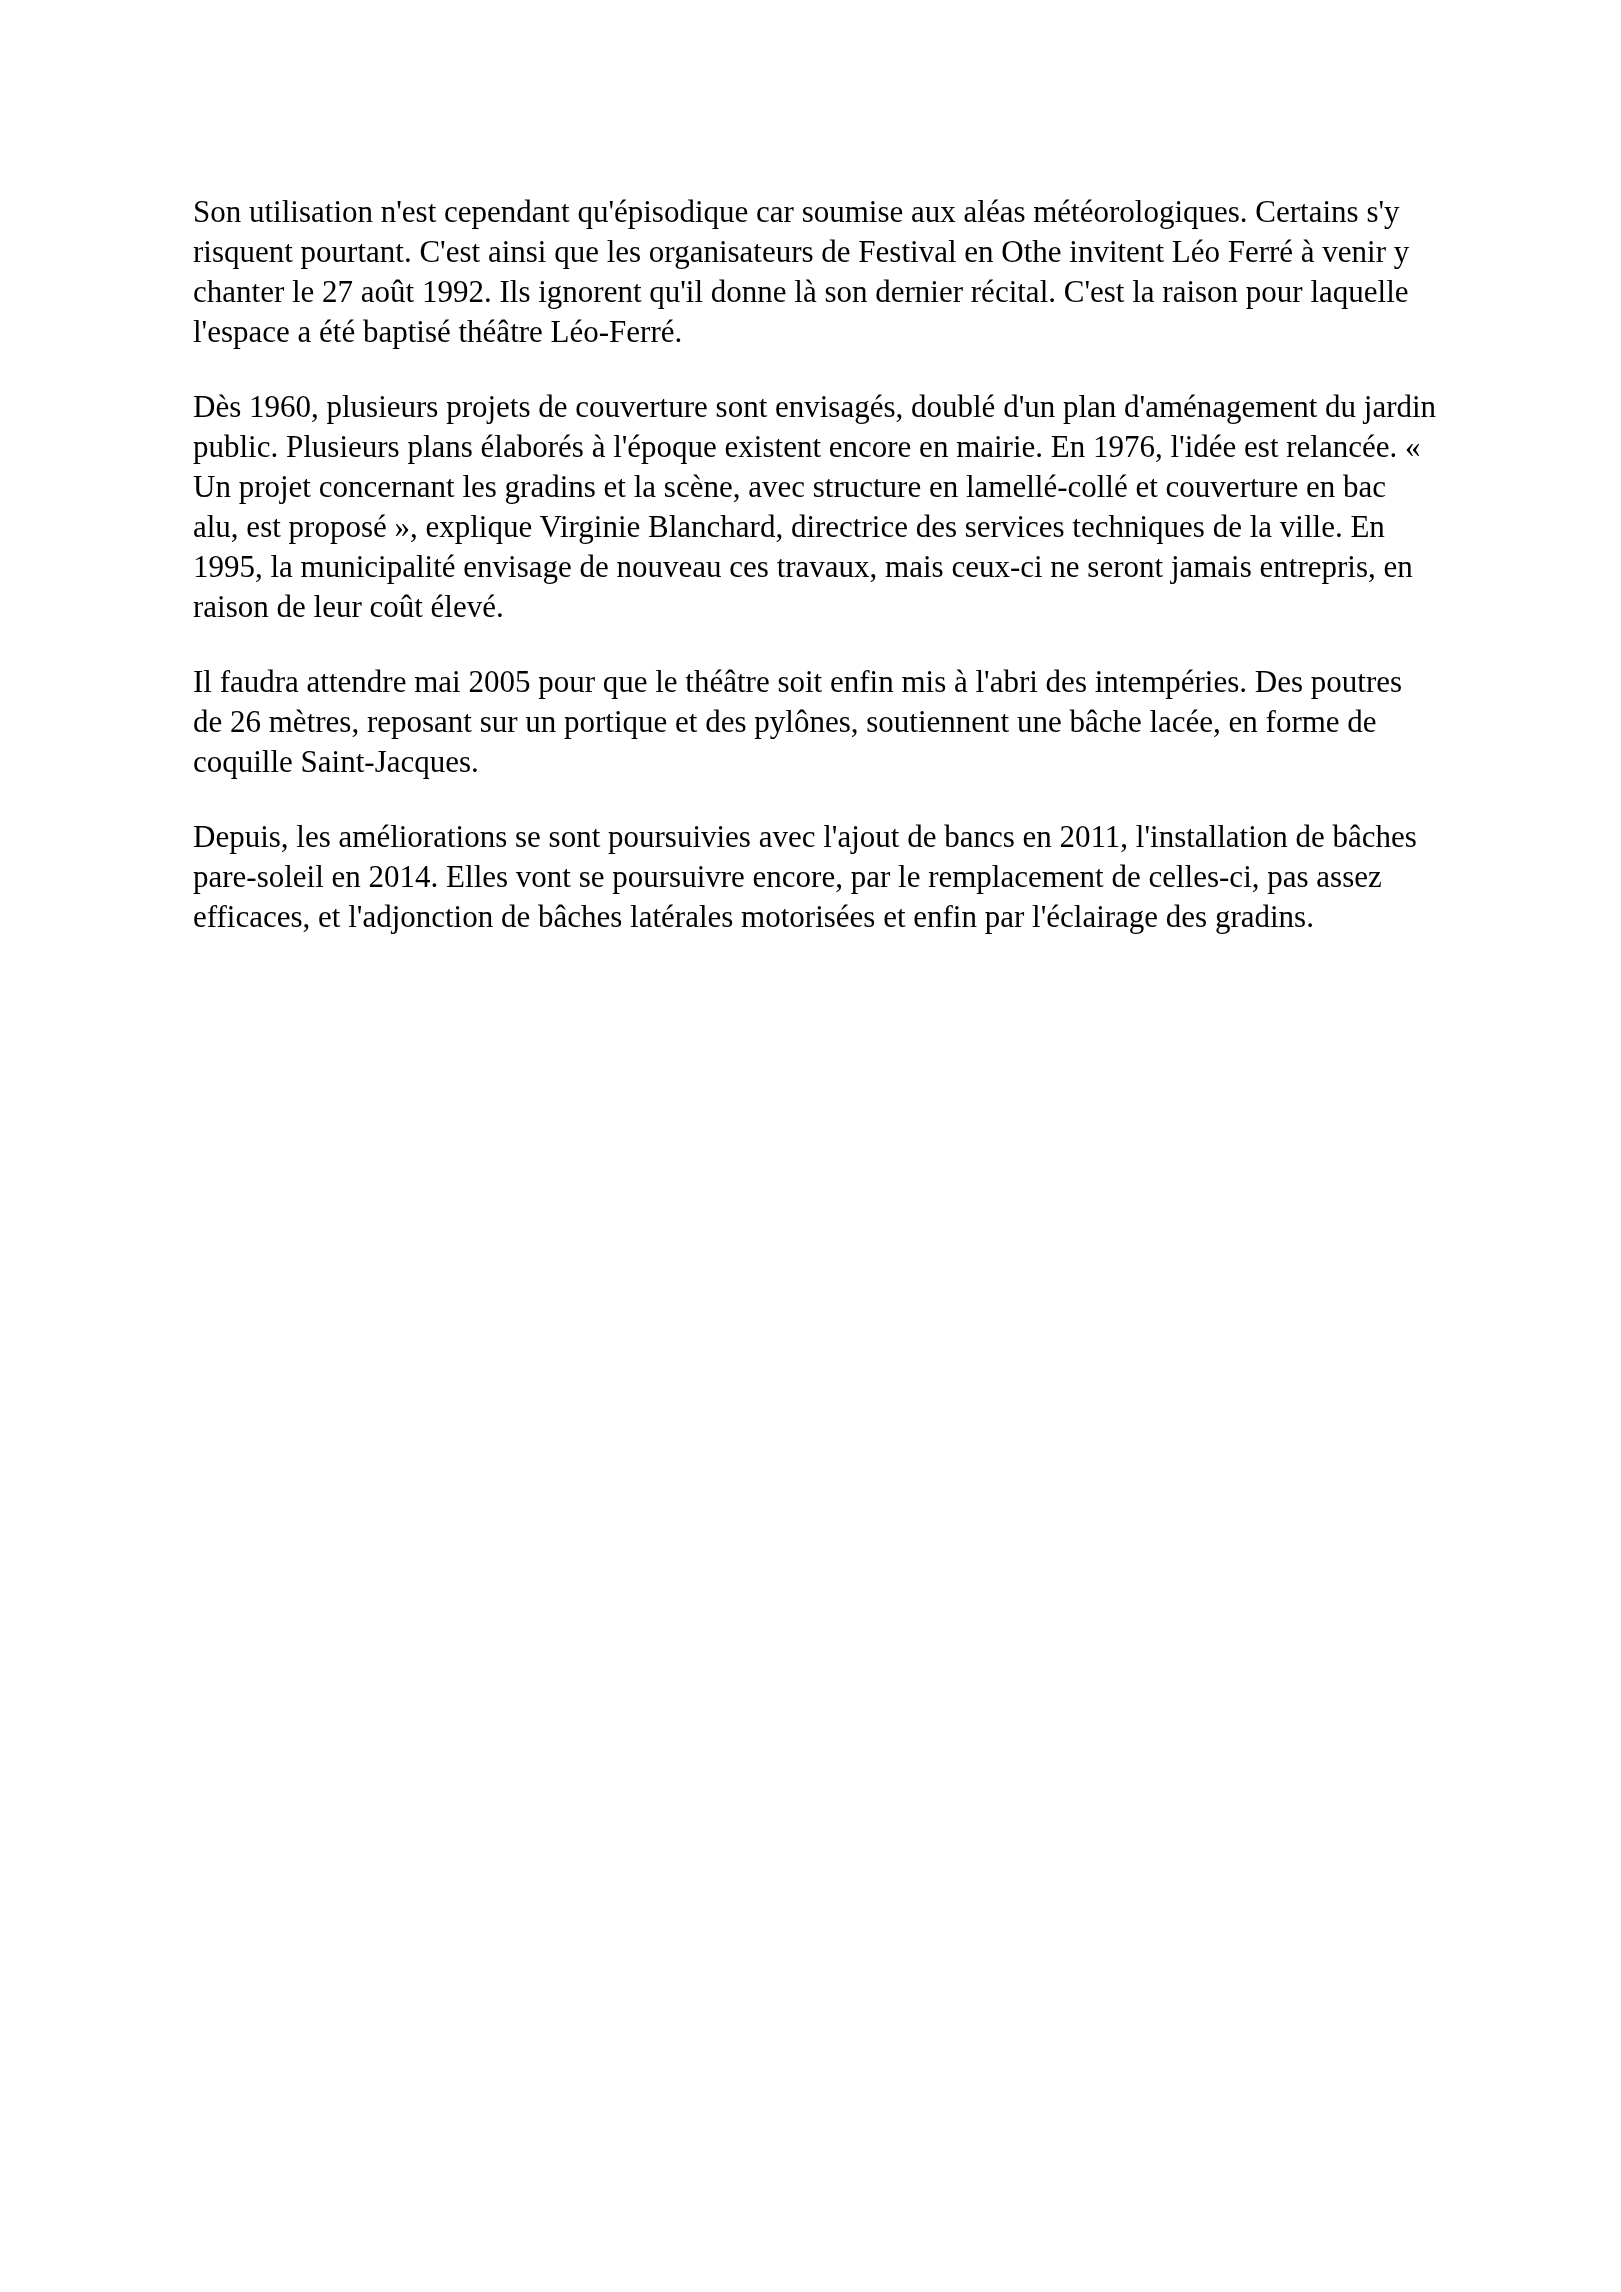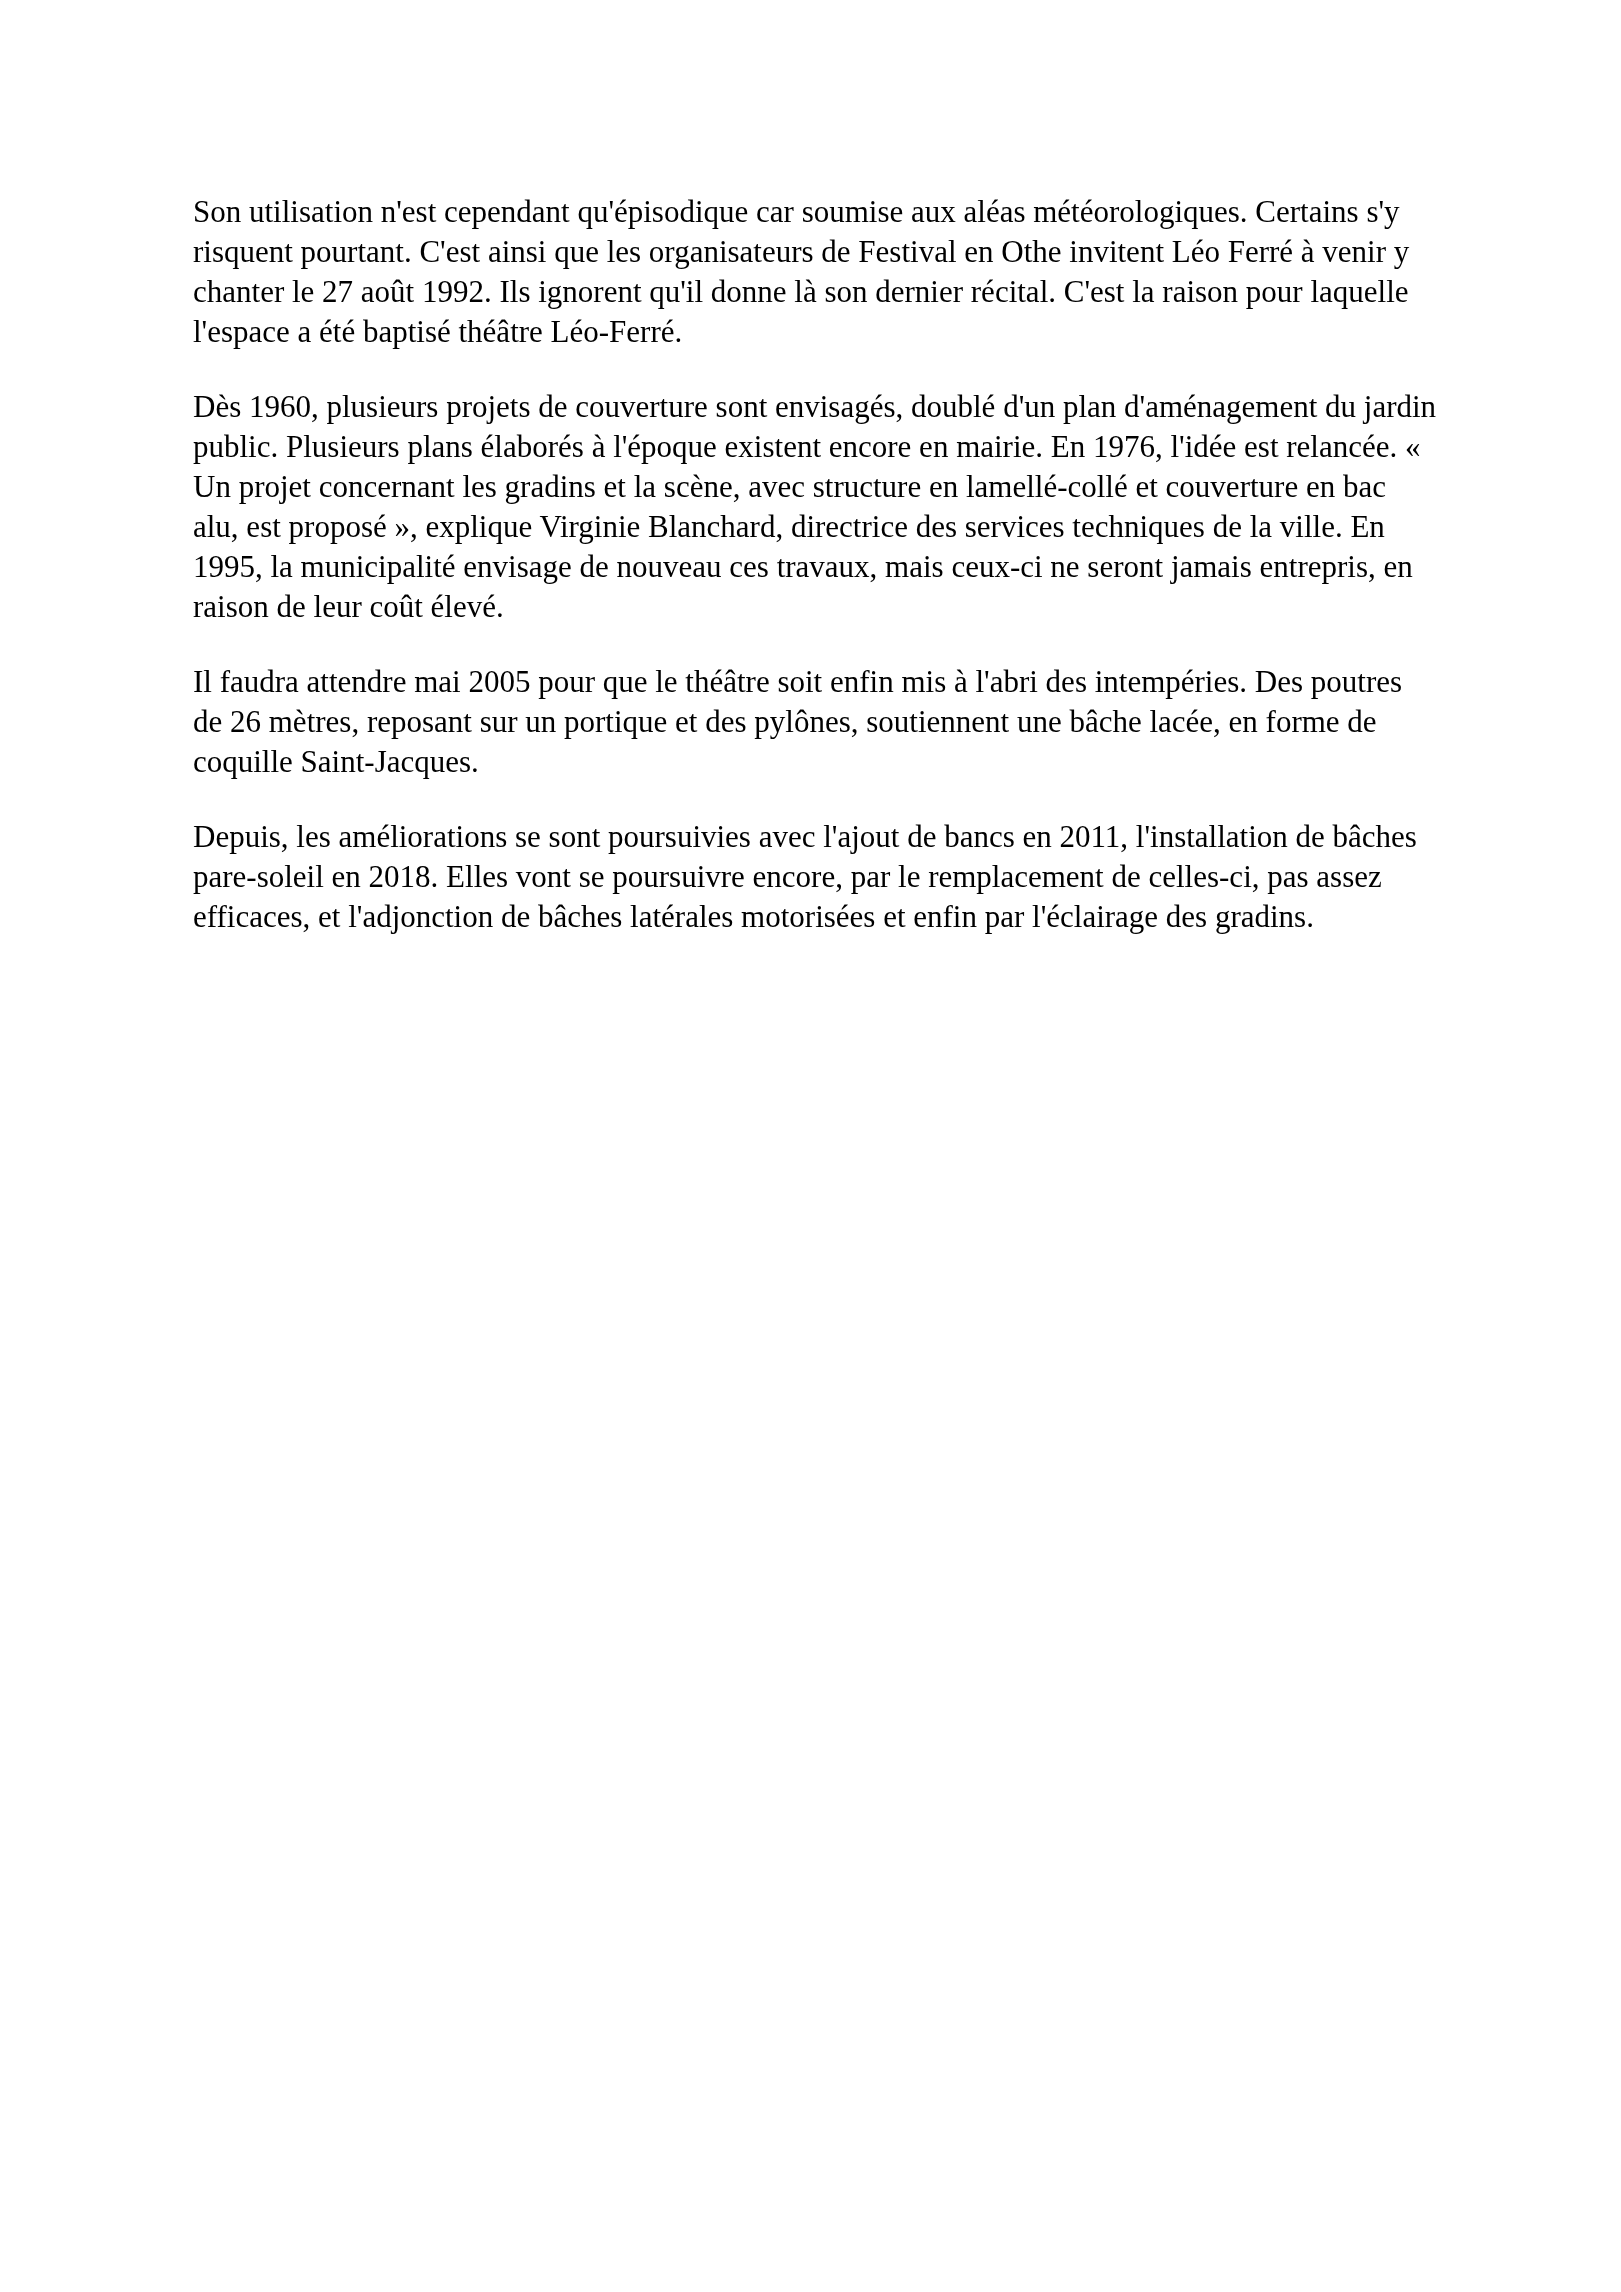--- a/index.html
+++ b/index.html
@@ -32,16 +32,16 @@
   }
 </style>
 </head>
 <body>
 
 <div class="page">
   <div class="text-block">
     <p>Son utilisation n'est cependant qu'épisodique car soumise aux aléas météorologiques. Certains s'y risquent pourtant. C'est ainsi que les organisateurs de Festival en Othe invitent Léo Ferré à venir y chanter le 27 août 1992. Ils ignorent qu'il donne là son dernier récital. C'est la raison pour laquelle l'espace a été baptisé théâtre Léo-Ferré.</p>
     <p>Dès 1960, plusieurs projets de couverture sont envisagés, doublé d'un plan d'aménagement du jardin public. Plusieurs plans élaborés à l'époque existent encore en mairie. En 1976, l'idée est relancée. « Un projet concernant les gradins et la scène, avec structure en lamellé-collé et couverture en bac alu, est proposé », explique Virginie Blanchard, directrice des services techniques de la ville. En 1995, la municipalité envisage de nouveau ces travaux, mais ceux-ci ne seront jamais entrepris, en raison de leur coût élevé.</p>
     <p>Il faudra attendre mai 2005 pour que le théâtre soit enfin mis à l'abri des intempéries. Des poutres de 26 mètres, reposant sur un portique et des pylônes, soutiennent une bâche lacée, en forme de coquille Saint-Jacques.</p>
-    <p>Depuis, les améliorations se sont poursuivies avec l'ajout de bancs en 2011, l'installation de bâches pare-soleil en 2018. Elles vont se poursuivre encore, par le remplacement de celles-ci, pas assez efficaces, et l'adjonction de bâches latérales motorisées et enfin par l'éclairage des gradins.</p>
+    <p>Depuis, les améliorations se sont poursuivies avec l'ajout de bancs en 2011, l'installation de bâches pare-soleil en 2014. Elles vont se poursuivre encore, par le remplacement de celles-ci, pas assez efficaces, et l'adjonction de bâches latérales motorisées et enfin par l'éclairage des gradins.</p>
   </div>
 </div>
 
 
 </body></html>

